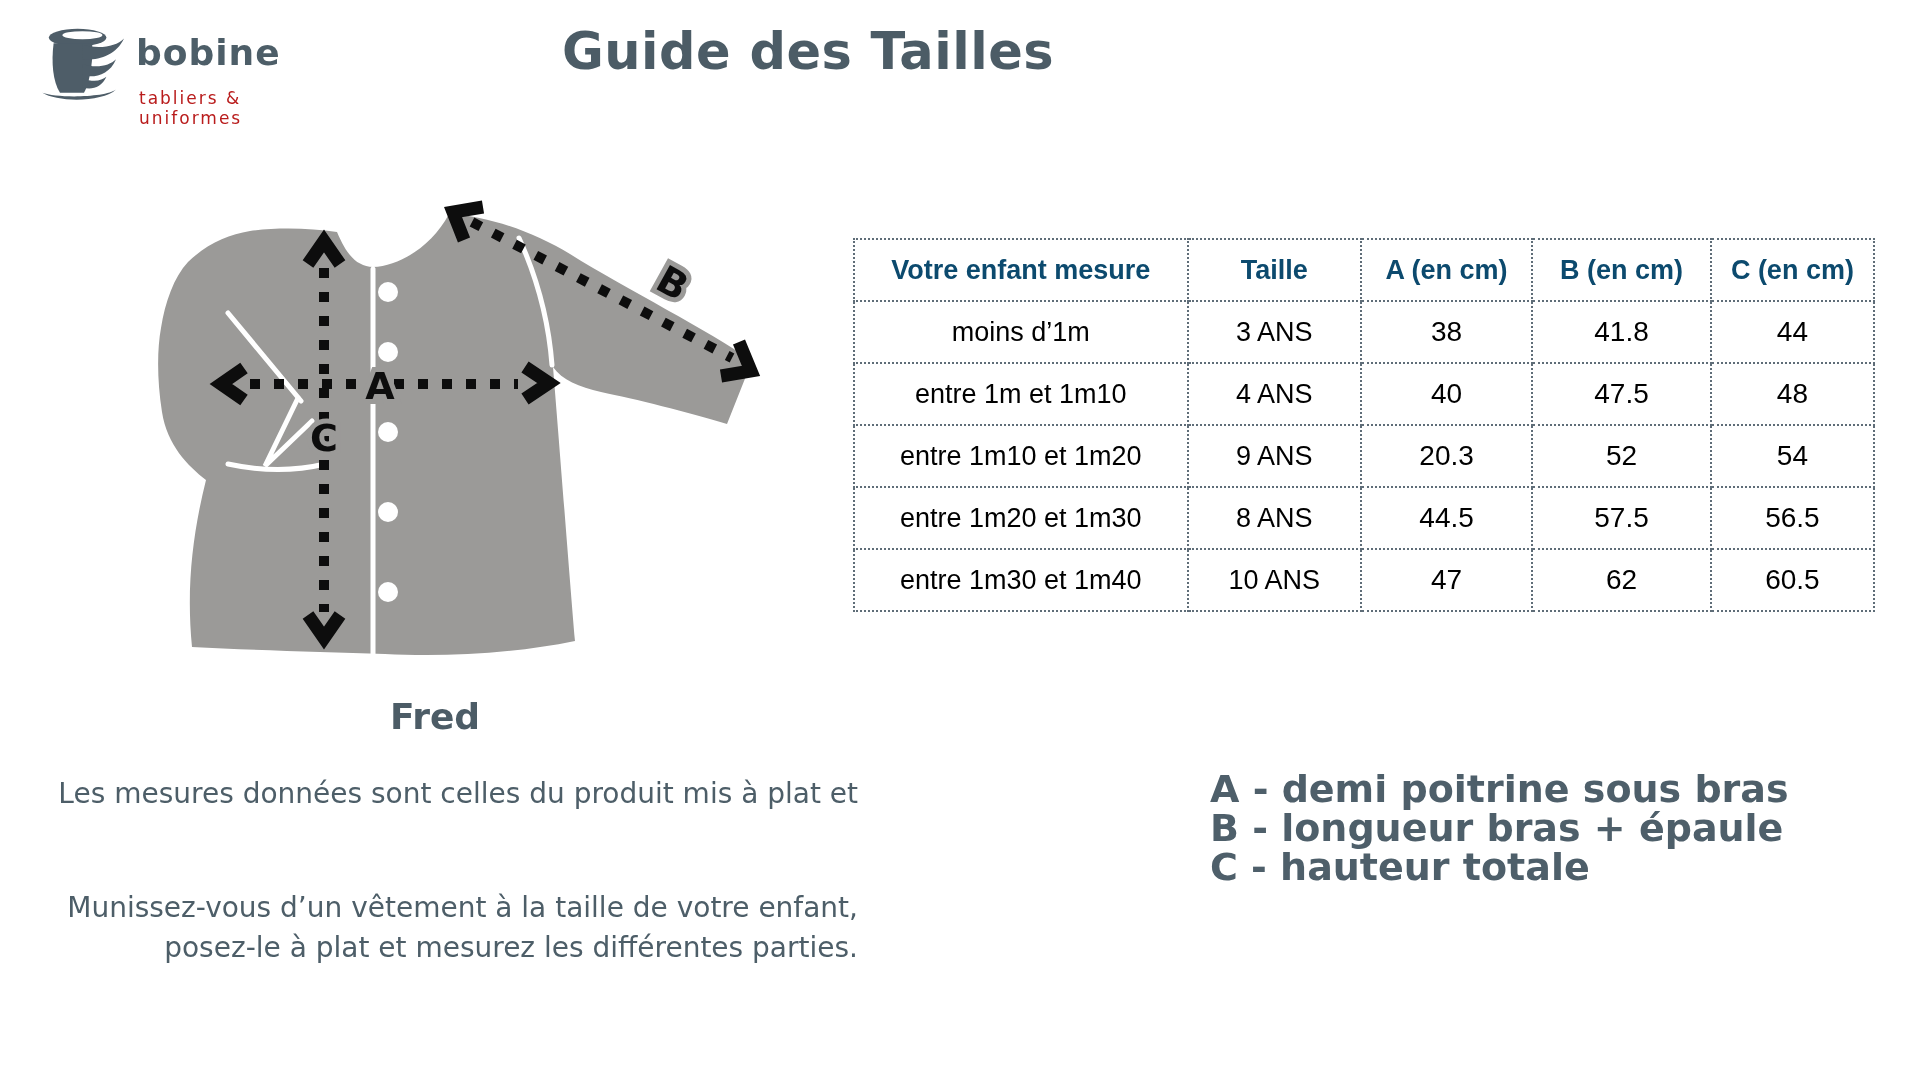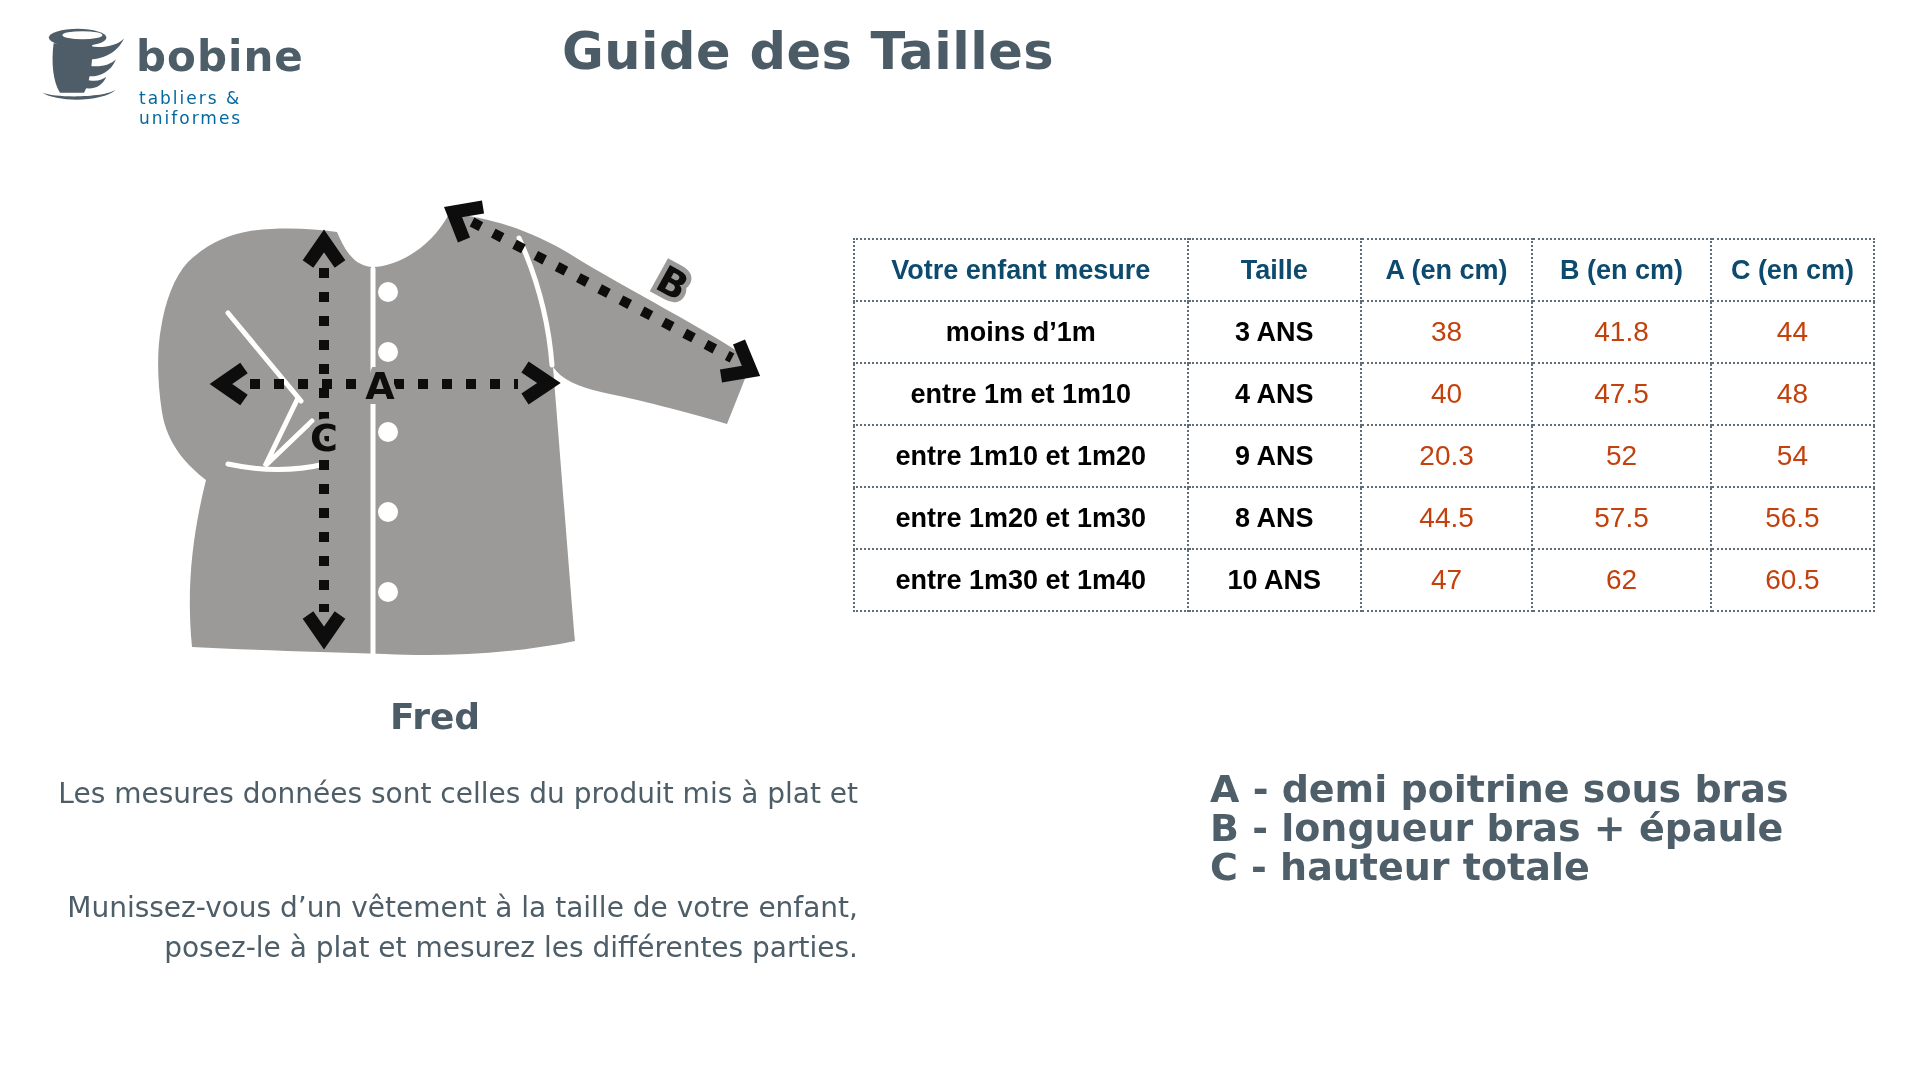--- a/index.html
+++ b/index.html
@@ -3,36 +3,36 @@
 <meta charset="utf-8">
 <style>
   html,body{margin:0;padding:0;background:#ffffff;}
   body{width:1920px;height:1080px;position:relative;overflow:hidden;
        font-family:"DejaVu Sans",sans-serif;color:#4d5e68;}
   .abs{position:absolute;}
 
   
   .logo{left:36px;top:14px;width:300px;height:100px;}
   .logo-icon{left:0;top:4px;}
-  .brand{left:100px;top:18px;font-size:42px;font-weight:bold;letter-spacing:1px;color:#4d5e68;}
-  .tagline{left:103px;top:74px;font-size:17px;letter-spacing:2px;color:#0369a1;}
+  .brand{left:100px;top:18px;font-size:36px;font-weight:bold;letter-spacing:1px;color:#4d5e68;}
+  .tagline{left:103px;top:74px;font-size:17px;letter-spacing:2px;color:#b91c1c;}
 
   
   .page-title{left:0;top:22px;width:1616px;text-align:center;
               font-size:51px;font-weight:800;letter-spacing:.5px;color:#4c5c66;}
 
   
   .size-table-wrap{left:853px;top:238px;}
   table.size-table{border-collapse:collapse;table-layout:fixed;width:1022px;
                    font-family:"Liberation Sans",sans-serif;}
   table.size-table th,table.size-table td{
       border:2px dotted #5f6d78;height:60px;padding:0;text-align:center;vertical-align:middle;}
   table.size-table th{font-size:27px;font-weight:bold;color:#0c4a6e;}
-  td.cell-label{font-size:27px;font-weight:bold;color:#000;}
-  td.cell-num{font-size:28px;font-weight:400;color:#c2410c;}
+  td.cell-label{font-size:27px;font-weight:normal;color:#000;}
+  td.cell-num{font-size:28px;font-weight:400;color:#000000;}
 
   
   .jacket-svg{left:60px;top:150px;}
   .product-name{left:135px;top:696px;width:600px;text-align:center;
                 font-size:36px;font-weight:800;color:#4c5c66;}
 
   
   .note{left:18px;width:840px;text-align:right;font-size:28px;line-height:40px;color:#4d5e68;}
   .note-1{top:774px;}
   .note-2{top:888px;}

